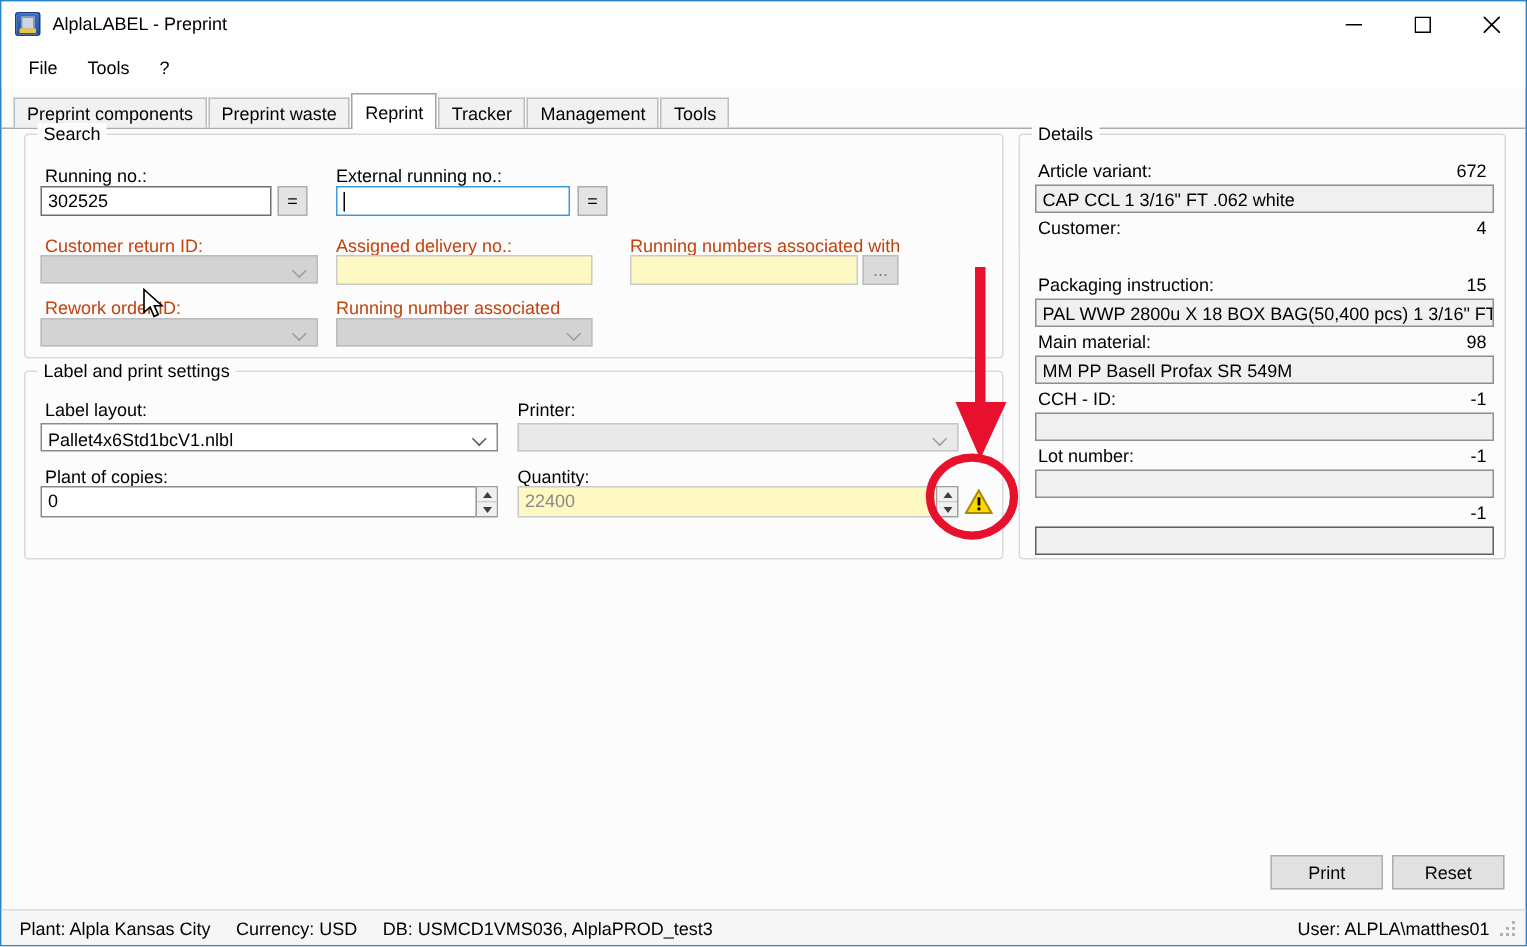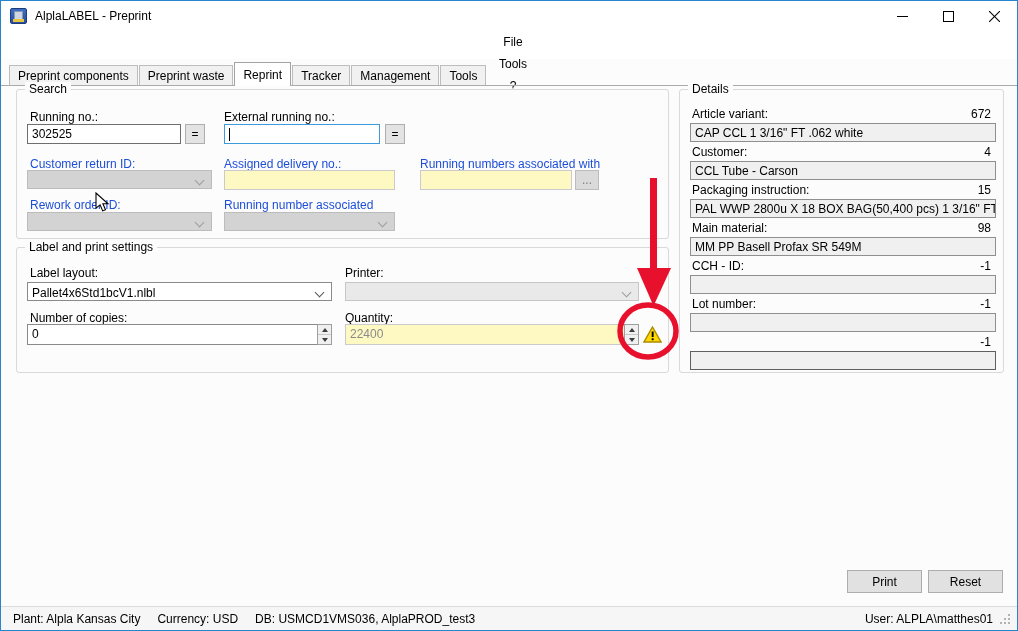--- a/index.html
+++ b/index.html
@@ -16,34 +16,34 @@
   .app-icon { width:17px; height:16px; margin-left:9px; position:relative;
     background:linear-gradient(#3a6fc4,#2a4f9e); border:1px solid #1d3c7c; border-radius:2px; }
   .app-icon .inner { position:absolute; left:3px; top:2px; width:9px; height:9px; background:#cfd6e2; border:1px solid #8b97ad; }
   .app-icon .strip { position:absolute; left:2px; bottom:1px; width:11px; height:3px; background:#e8c53e; }
   .titlebar .title { margin-left:8px; font-size:12px; }
   .win-controls { position:absolute; right:0; top:0; height:30px; display:flex; }
   .wc { width:46px; height:30px; display:flex; align-items:center; justify-content:center; }
   .wc svg { display:block; }
 
   
-  .menubar { position:absolute; top:30px; left:0; right:0; height:28px; background:#fff; display:flex; align-items:center; padding-left:8px;flex-direction:column; }
+  .menubar { position:absolute; top:30px; left:0; right:0; height:28px; background:#fff; display:flex; align-items:center; padding-left:8px; }
   .menu-item { padding:4px 10px; cursor:default; }
 
   
   .tabstrip { position:absolute; top:61px; left:0; right:0; height:24px; display:flex; align-items:flex-end; padding-left:8px; border-bottom:1px solid #ababab; }
   .tab { height:20px; padding:3px 8px 2px; background:#f1f1f1; border:1px solid #bdbdbd; border-bottom:none; margin-right:1px; white-space:nowrap; }
   .tab.active { height:24px; padding-top:5px; background:#fff; border-color:#a3a3a3; position:relative; margin-bottom:-1px; z-index:3; }
 
   
   .group { position:absolute; border:1px solid #d9d9d9; border-radius:3px; }
   .group-title { position:absolute; top:-8px; left:8px; background:#fcfcfc; padding:0 4px; }
 
   .lbl { position:absolute; white-space:nowrap; }
-  .lbl.disabled { color:#1d4ed8;text-align:right; }
+  .lbl.disabled { color:#c2410c;text-align:right; }
 
   .txt { position:absolute; height:20px; background:#fff; border:1px solid #6e6e6e; padding:2px 4px; overflow:hidden; white-space:nowrap; }
   .txt.focused { border:1px solid #3d9bdb; }
   .txt.disabled { background:#fef9c3; border-color:#cacaca; color:#8a8a8a; }
   .caret { position:absolute; left:4px; top:3px; width:1px; height:13px; background:#000; }
 
   .combo { position:absolute; height:19px; border:1px solid #6e6e6e; background:#fff; padding:3px 22px 2px 4px; overflow:hidden; white-space:nowrap; }
   .combo.disabled { background:#d3d3d3; border-color:#bcbcbc; color:#8a8a8a; }
   .combo.softdisabled { background:#e9e9e9; border-color:#c6c6c6; color:#8a8a8a; }
   .chev { position:absolute; right:8px; top:6px; width:7px; height:7px; border-right:1.6px solid #5a5a5a; border-bottom:1.6px solid #5a5a5a; transform:rotate(45deg); }
@@ -170,21 +170,21 @@
       <span>Pallet4x6Std1bcV1.nlbl</span>
       <span class="chev"></span>
     </div>
 
     <span class="lbl" style="left:328px; top:18px;">Printer:</span>
     <div class="combo softdisabled" style="left:328px; top:34px; width:294px;">
       <span></span>
       <span class="chev"></span>
     </div>
 
-    <span class="lbl" style="left:13px; top:63px;">Number of copies:</span>
+    <span class="lbl" style="left:13px; top:63px;">Plant of copies:</span>
     <div class="txt" style="left:10px; top:76px; width:291px; height:21px; border-color:#8a8a8a;"><span>0</span></div>
     <div class="spin" style="left:300px; top:76px;">
       <div class="s-btn">
           <div class="tri-up"></div>
         </div>
       <div class="s-btn">
           <div class="tri-dn"></div>
         </div>
     </div>
 
@@ -207,21 +207,20 @@
 
   <div class="group" style="left:678px; top:88px; width:325px; height:284px;">
     <span class="group-title">Details</span>
 
     <span class="d-item-label" style="top:17px;">Article variant:</span>
     <span class="d-item-num" style="top:17px;">672</span>
     <div class="d-field" style="top:33px;"><span>CAP CCL 1 3/16" FT .062 white</span></div>
 
     <span class="d-item-label" style="top:55px;">Customer:</span>
     <span class="d-item-num" style="top:55px;">4</span>
-    <div class="d-field" style="top:71px;"><span>CCL Tube - Carson</span></div>
 
     <span class="d-item-label" style="top:93px;">Packaging instruction:</span>
     <span class="d-item-num" style="top:93px;">15</span>
     <div class="d-field" style="top:109px;"><span>PAL WWP 2800u X 18 BOX BAG(50,400 pcs) 1 3/16" FT</span></div>
 
     <span class="d-item-label" style="top:131px;">Main material:</span>
     <span class="d-item-num" style="top:131px;">98</span>
     <div class="d-field" style="top:147px;"><span>MM PP Basell Profax SR 549M</span></div>
 
     <span class="d-item-label" style="top:169px;">CCH - ID:</span>

